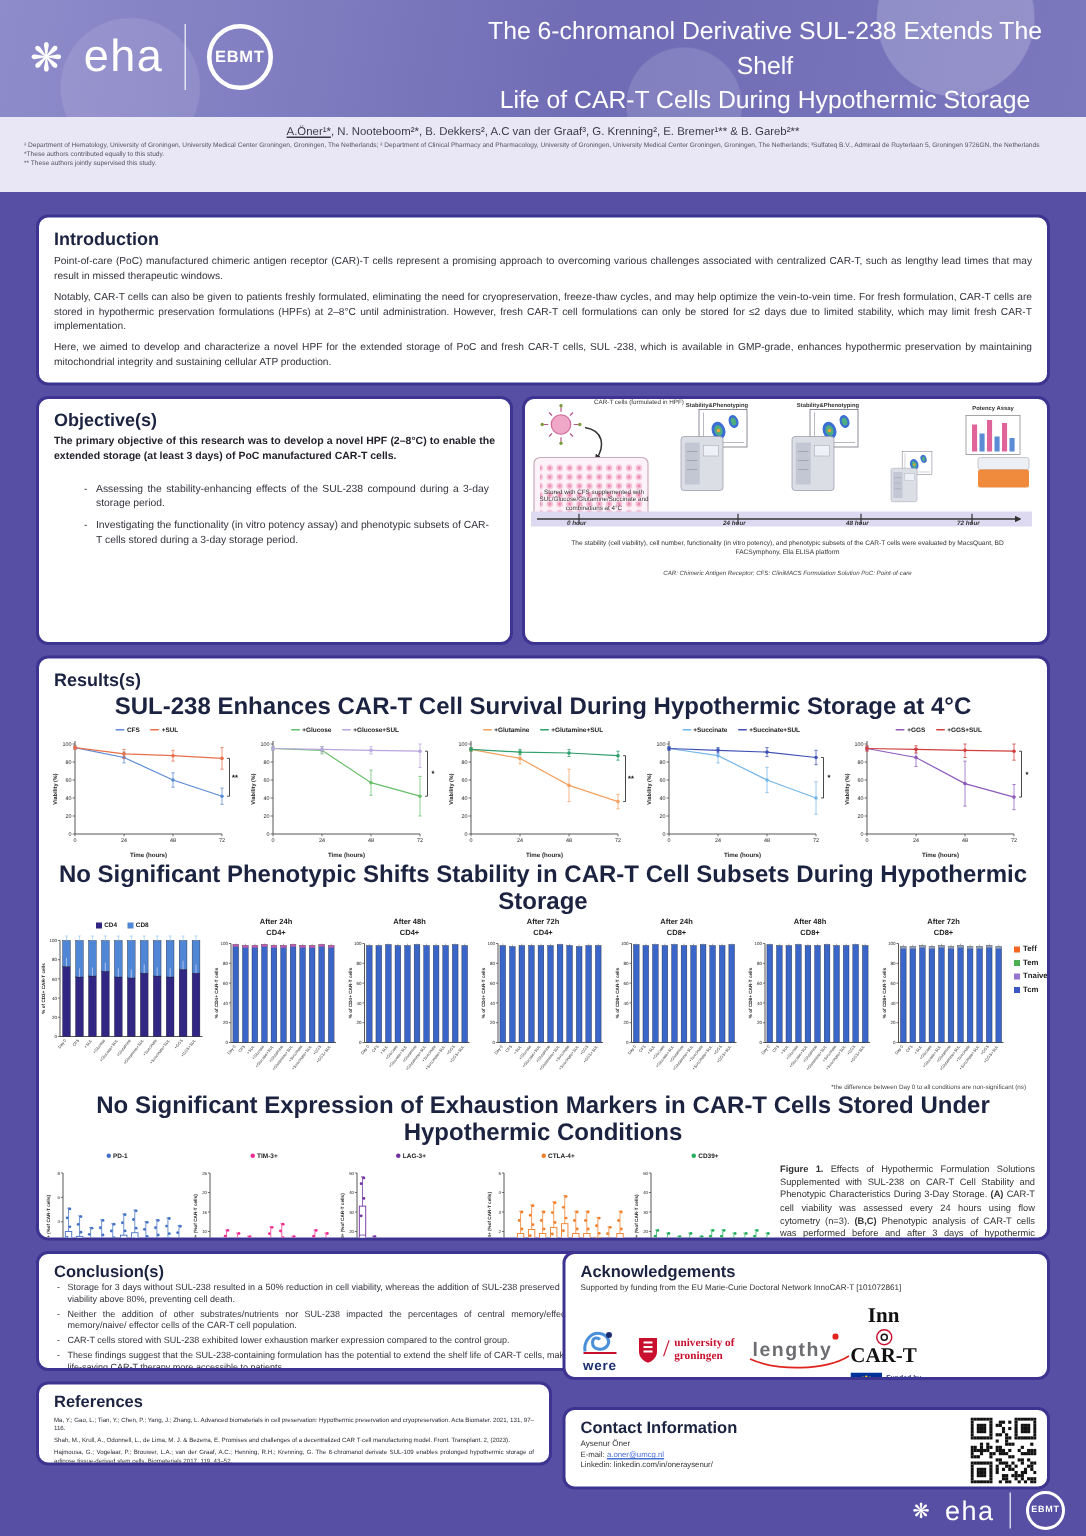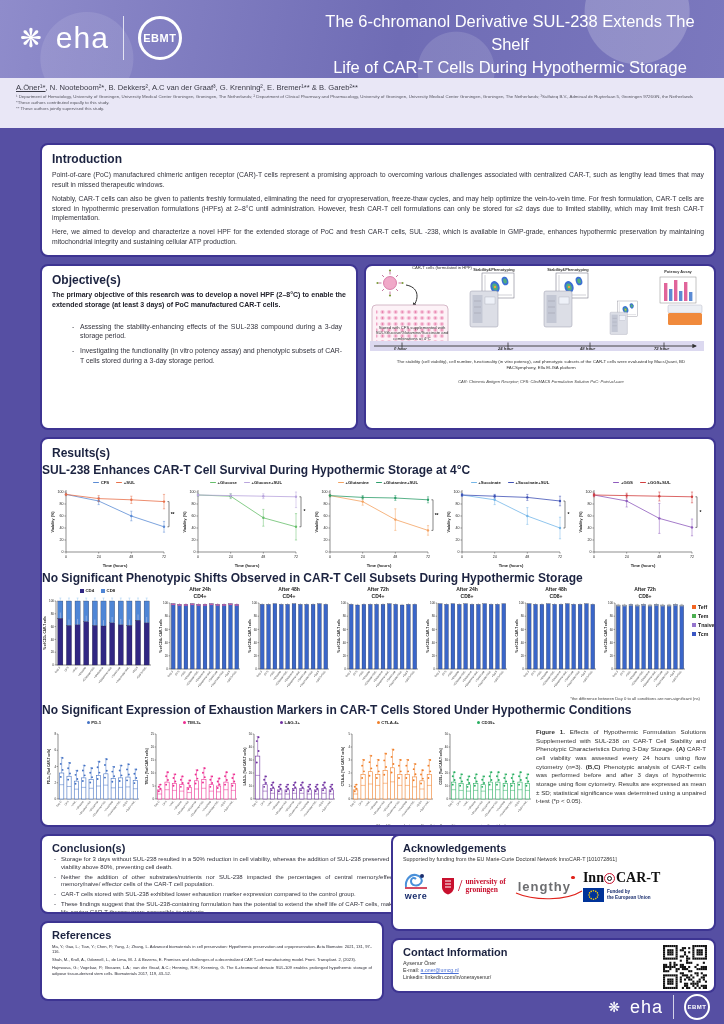--- a/index.html
+++ b/index.html
@@ -16,46 +16,46 @@
       linear-gradient(100deg,#8f8ccb,#6f6cb5 55%,#7b78be);}
   .hdr-logos{position:absolute;left:20px;top:16px;display:flex;align-items:center;gap:14px;color:#fff;}
   .eha-flower{font-size:26px;line-height:1;}
   .eha-word{font-size:30px;letter-spacing:1px;font-weight:400;}
   .hdr-div{width:1px;height:44px;background:rgba(255,255,255,.75);}
   .ebmt-circle{width:44px;height:44px;border:3px solid #fff;border-radius:50%;display:flex;align-items:center;justify-content:center;font-weight:bold;font-size:11px;letter-spacing:.5px;}
   .hdr-title{position:absolute;left:310px;top:10px;width:400px;text-align:center;color:#fff;font-size:16.5px;line-height:1.4;font-weight:400;}
 
   
   .authors{position:absolute;left:0;top:78px;width:724px;height:50px;background:#e9e7f6;padding:5px 16px 0 16px;}
-  .authors .line1{font-size:7.6px;color:#3a3a46;margin-bottom:2px;}
+  .authors .line1{font-size:7.6px;color:#3a3a46;margin-bottom:2px;text-align:center;}
   .authors .u{text-decoration:underline;}
   .authors .affil{font-size:4.4px;color:#55555f;line-height:1.35;}
   .authors .fn{font-size:4.4px;color:#55555f;line-height:1.35;}
 
   
-  .box{position:absolute;background:#fff;border:2.5px solid #3d3492;border-radius:8px;overflow:hidden;margin-left:16px;}
+  .box{position:absolute;background:#fff;border:2.5px solid #3d3492;border-radius:8px;overflow:hidden;}
   .box h2{font-size:12px;color:#1c2340;margin:7px 10px 3px 10px;font-weight:bold;}
   #intro{left:24px;top:143px;width:676px;height:114px;}
   #intro p{font-size:6.8px;line-height:1.45;color:#33333d;margin:4px 10px;text-align:justify;}
   #objectives{left:24px;top:264px;width:318px;height:166px;}
   #objectives .lead{font-size:7px;font-weight:bold;color:#22222c;margin:3px 10px;text-align:justify;line-height:1.4;}
   #objectives ul{list-style:none;margin:12px 14px 0 30px;}
   #objectives li{font-size:6.9px;color:#33333d;line-height:1.4;text-align:justify;margin-bottom:5px;position:relative;padding-left:8px;}
   #objectives li::before{content:"-";position:absolute;left:0;}
   #methods{left:348px;top:264px;width:352px;height:166px;}
   .mcontent{position:relative;width:346px;height:140px;margin-top:1px;}
   .mlabel{position:absolute;font-size:4.2px;color:#333;text-align:center;line-height:1.3;}
   .mlabel.b{font-weight:bold;font-size:3.9px;}
   .mcaption{position:absolute;left:25px;top:92px;width:300px;font-size:4.4px;color:#333;text-align:center;line-height:1.4;}
   .mabbrev{position:absolute;left:10px;top:112px;width:330px;font-size:4.1px;color:#444;font-style:italic;text-align:center;}
   .tl-label{position:absolute;top:79px;font-size:4.2px;font-weight:bold;font-style:italic;color:#333;}
 
   
   #results{left:24px;top:437px;width:676px;height:390px;}
-  .rsub{font-size:12px;font-weight:bold;color:#1c2340;text-align:left;margin:2px 0 1px 0;}
+  .rsub{font-size:16px;font-weight:bold;color:#1c2340;text-align:center;margin:2px 0 1px 0;}
   .crow{display:flex;justify-content:center;align-items:flex-start;gap:4px;padding:0 2px;}
   .chart{display:flex;flex-direction:column;align-items:center;}
   .clegend{display:flex;justify-content:center;align-items:center;gap:7px;height:9px;font-size:4.3px;font-weight:bold;color:#222;}
   .lgi{display:flex;align-items:center;gap:1.5px;}
   .sw{display:inline-block;}
   .sw.dash{width:6px;height:1.8px;border-radius:1px;}
   .sw.sq{width:4px;height:4px;}
   .sw.dot{width:3px;height:3px;border-radius:50%;}
   .ctitle{text-align:center;font-weight:bold;font-size:5px;line-height:1.3;color:#222;height:13px;}
   .ns-note{font-size:4.2px;color:#444;text-align:right;margin:1px 14px 0 0;}
@@ -64,35 +64,35 @@
   .pl-item{display:flex;align-items:center;gap:2.5px;font-size:5.2px;font-weight:bold;color:#222;}
   .exh-row{display:flex;align-items:flex-start;gap:2px;padding:0 4px;}
   .figcap{width:184px;font-size:6.2px;line-height:1.4;color:#333;text-align:justify;margin-top:10px;padding-right:4px;}
 
   
   #conclusions{left:24px;top:834px;width:372px;height:80px;}
   #conclusions h2, #references h2, #ack h2, #contact h2{font-size:11px;margin:6px 10px 2px 10px;}
   #conclusions ul{list-style:none;margin:0 10px 0 12px;}
   #conclusions li{font-size:6px;color:#33333d;line-height:1.3;text-align:justify;position:relative;padding-left:7px;margin-bottom:2px;}
   #conclusions li::before{content:"-";position:absolute;left:0;}
-  #references{left:24px;top:921px;width:344px;height:80px;}
+  #references{left:24px;top:921px;width:344px;height:56px;}
   #references p{font-size:4.1px;color:#2c2c36;line-height:1.35;margin:2.5px 10px;text-align:justify;}
-  #ack{left:375px;top:834px;width:325px;height:97px;}
+  #ack{left:375px;top:834px;width:325px;height:86px;}
   #ack .ack-text{font-size:5.4px;color:#333;margin:1px 10px 4px 10px;}
   .logo-row{display:flex;align-items:center;gap:12px;padding:4px 10px;}
   .rug{display:flex;align-items:center;gap:3px;color:#c8102e;font-family:"Liberation Serif",serif;}
   .rug .slash{font-size:16px;font-weight:300;}
   .rug .rtext{font-size:7.5px;line-height:1.1;font-weight:bold;}
   .umcg{display:flex;flex-direction:column;align-items:center;}
   .umcg .uword{font-size:9px;font-weight:bold;color:#1a2e6e;letter-spacing:.5px;}
   .sulfateq{position:relative;color:#6d6e71;font-size:13px;font-weight:bold;letter-spacing:1px;}
   .sulfateq .sdot{position:absolute;right:-4px;top:-3px;width:3.5px;height:3.5px;border-radius:50%;background:#e0231c;}
   .sulfateq svg{position:absolute;left:-4px;bottom:-6px;}
   .innocart{display:flex;flex-direction:column;align-items:flex-start;}
-  .inno-line{display:flex;align-items:center;font-family:"Liberation Serif",serif;font-weight:bold;font-size:14px;color:#111;}
+  .inno-line{display:flex;align-items:center;font-family:"Liberation Serif",serif;font-weight:bold;font-size:14px;color:#111;flex-direction:column;}
   .target{width:11px;height:11px;border:1.6px solid #c8102e;border-radius:50%;display:flex;align-items:center;justify-content:center;margin:0 .5px;}
   .target .t2{width:5px;height:5px;border:1.4px solid #111;border-radius:50%;}
   .eu{display:flex;align-items:center;gap:3px;margin-top:2px;}
   .eu .eutxt{font-size:4.6px;font-weight:bold;color:#1a2e6e;line-height:1.25;}
   #contact{left:375px;top:938px;width:325px;height:55px;}
   #contact .cname{font-size:5.4px;color:#333;margin:1px 10px;}
   #contact .cline{font-size:5.2px;color:#333;margin:1px 10px;}
   #contact a{color:#4a6fd4;}
   #qr{position:absolute;right:7px;top:5px;}
 
@@ -616,21 +616,21 @@
             <circle cx="48.666666666666664" cy="8.600000000000003" r="1.2" fill="#d23f3f"></circle>
             <circle cx="81.33333333333333" cy="9.199999999999998" r="1.2" fill="#d23f3f"></circle>
             <circle cx="114" cy="9.799999999999997" r="1.2" fill="#d23f3f"></circle>
             <line x1="119" y1="40.400000000000006" x2="119" y2="9.799999999999997" stroke="#333" stroke-width="0.6"></line>
             <line x1="117.4" y1="40.400000000000006" x2="119" y2="40.400000000000006" stroke="#333" stroke-width="0.6"></line>
             <line x1="117.4" y1="9.799999999999997" x2="119" y2="9.799999999999997" stroke="#333" stroke-width="0.6"></line>
             <text x="122.6" y="26.700000000000003" font-size="5" fill="#111" text-anchor="middle" font-weight="bold">*</text>
           </svg>
         </div>
     </div>
-    <div class="rsub">No Significant Phenotypic Shifts Observed in CAR-T Cell Subsets During Hypothermic Storage</div>
+    <div class="rsub">No Significant Phenotypic Shifts Stability in CAR-T Cell Subsets During Hypothermic Storage</div>
     <div class="crow">
       <div class="chart">
           <div class="clegend">
             <span class="lgi">
               <span class="sw sq" style="background: rgb(49, 39, 131);"></span>
               <span>CD4</span>
             </span>
             <span class="lgi">
               <span class="sw sq" style="background: rgb(79, 134, 214);"></span>
               <span>CD8</span>

